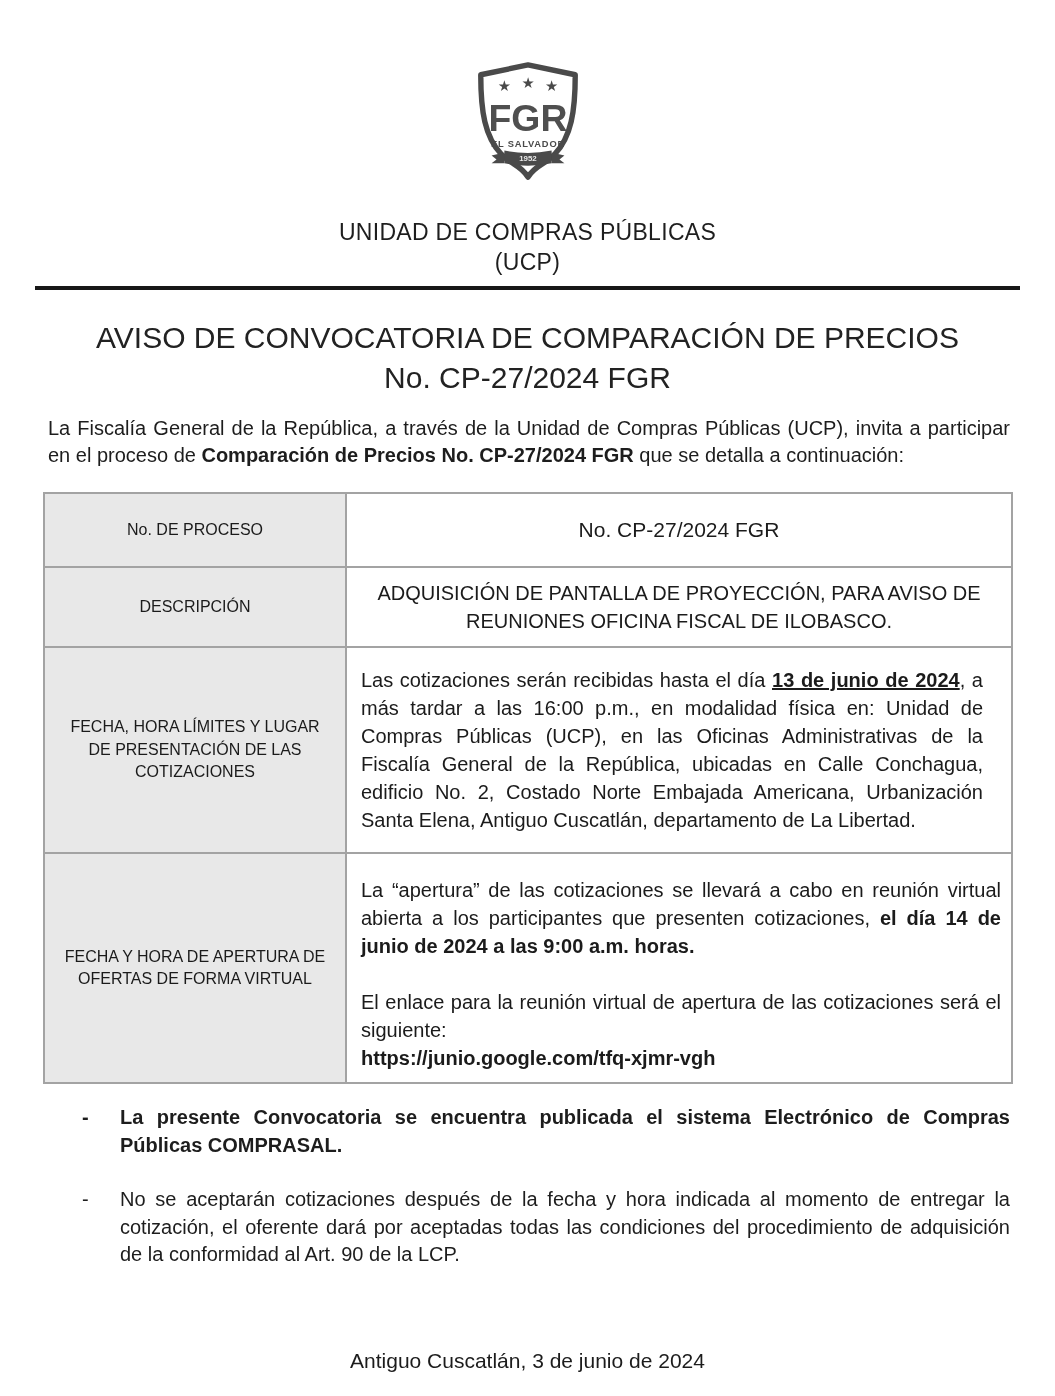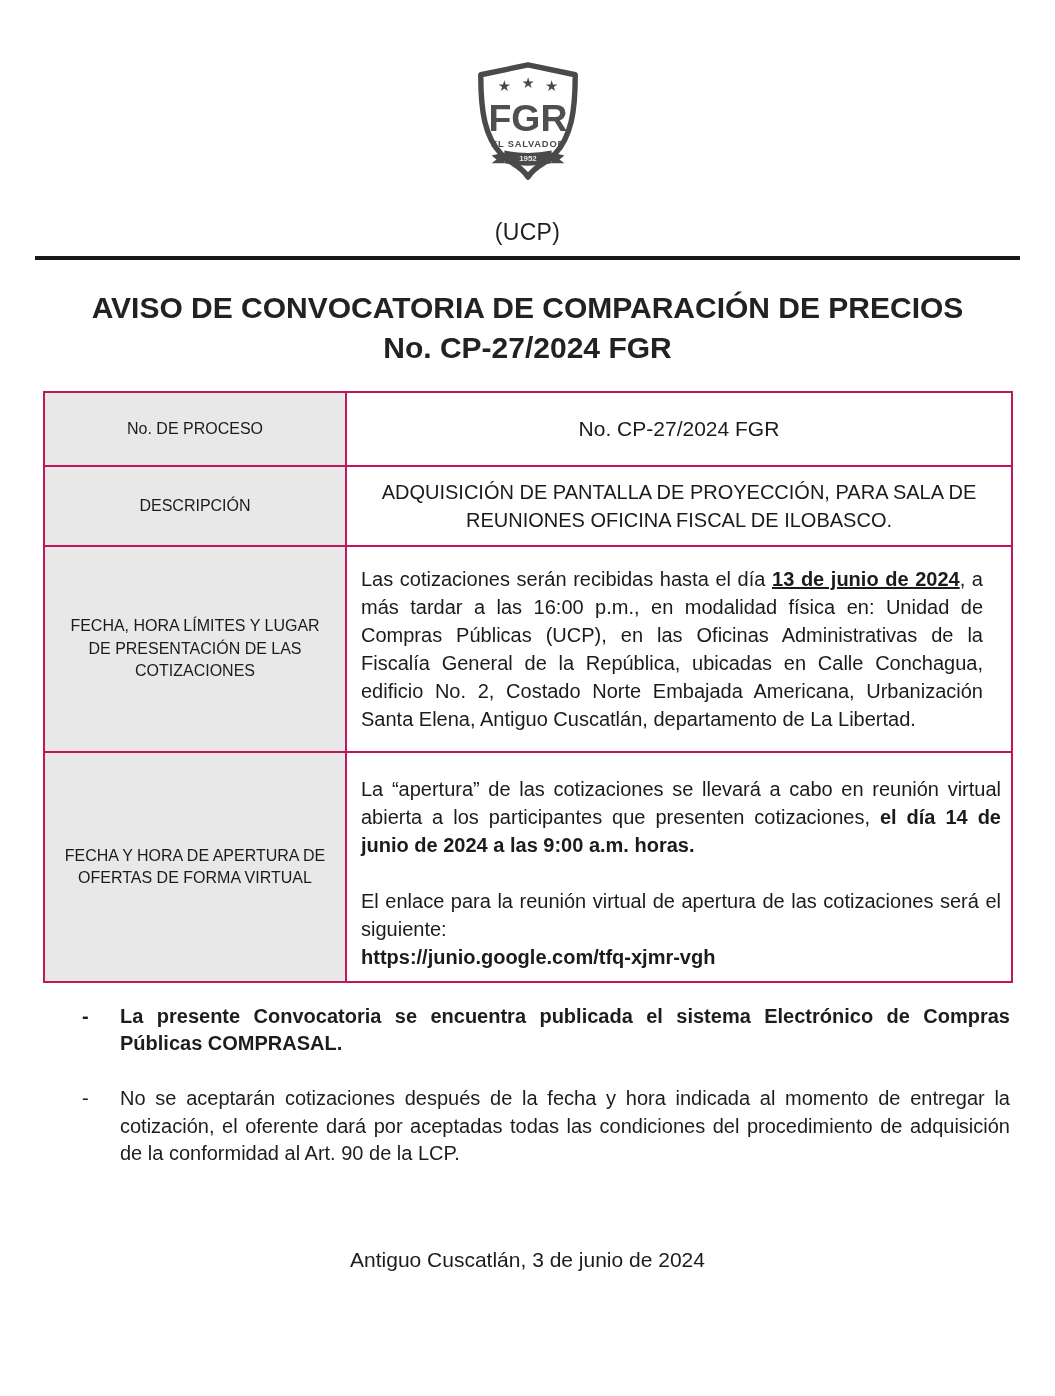--- a/index.html
+++ b/index.html
@@ -32,41 +32,41 @@
     margin:8px 35px 0 35px;
     border:none;
     border-top:4px solid #181818;
   }
   
   .doc-title{
     margin:28px auto 0 auto;
     max-width:880px;
     text-align:center;
     font-size:30px;
-    font-weight:700;
+    font-weight:400;
     line-height:1.35;
     color:#222222;
   }
   
   .intro{
     margin:16px 45px 0 48px;
     font-size:20px;
     line-height:1.38;
     text-align:justify;
   }
   .intro p{margin:0;}
   
   table.process{
     margin:22px 0 0 43px;
     width:970px;
     border-collapse:collapse;
     table-layout:fixed;
   }
   table.process td{
-    border:2px solid #be185d;
+    border:2px solid #a3a3a3;
     vertical-align:middle;
   }
   td.cell-label{
     width:268px;
     background:#e8e8e8;
     text-align:center;
     font-size:16px;
     line-height:1.4;
     padding:8px 16px;
     color:#1b1b1b;
@@ -131,37 +131,41 @@
       <g>
         <path d="M46 94 L33 97 L38 101 L33 105 L46 105 Z" fill="#4a4a4a"></path>
         <path d="M94 94 L107 97 L102 101 L107 105 L94 105 Z" fill="#4a4a4a"></path>
         <path d="M46 92 Q70 97 94 92 L94 105 Q70 110 46 105 Z" fill="#4a4a4a"></path>
         <text x="70" y="103" text-anchor="middle" font-family="Liberation Sans, sans-serif" font-size="8" font-weight="bold" fill="#e8e8e8">1952</text>
       </g>
     </svg>
   </div>
 
   <div class="org-header">
+    <div>UNIDAD DE COMPRAS PÚBLICAS</div>
     <div>(UCP)</div>
   </div>
 
   <hr class="rule">
 
   <h1 class="doc-title">AVISO DE CONVOCATORIA DE COMPARACIÓN DE PRECIOS No. CP-27/2024 FGR</h1>
 
+  <div class="intro">
+      <p><span>La Fiscalía General de la República, a través de la Unidad de Compras Públicas (UCP), invita a participar en el proceso de </span><span style="font-weight: 700;">Comparación de Precios No. CP-27/2024 FGR</span><span> que se detalla a continuación:</span></p>
+    </div>
 
   <table class="process">
     <tbody>
       <tr>
         <td class="cell-label">No. DE PROCESO</td>
         <td class="cell-value centered row-proc-value">No. CP-27/2024 FGR</td>
       </tr>
       <tr>
         <td class="cell-label">DESCRIPCIÓN</td>
-        <td class="cell-value centered row-desc-value">ADQUISICIÓN DE PANTALLA DE PROYECCIÓN, PARA SALA DE REUNIONES OFICINA FISCAL DE ILOBASCO.</td>
+        <td class="cell-value centered row-desc-value">ADQUISICIÓN DE PANTALLA DE PROYECCIÓN, PARA AVISO DE REUNIONES OFICINA FISCAL DE ILOBASCO.</td>
       </tr>
       <tr>
         <td class="cell-label">FECHA, HORA LÍMITES Y LUGAR DE PRESENTACIÓN DE LAS COTIZACIONES</td>
         <td class="cell-value row-fecha-value">
             <p><span>Las cotizaciones serán recibidas hasta el día </span><span style="font-weight: 700; text-decoration: underline;">13 de junio de 2024</span><span>, a más tardar a las 16:00 p.m., en modalidad física en: Unidad de Compras Públicas (UCP), en las Oficinas Administrativas de la Fiscalía General de la República, ubicadas en Calle Conchagua, edificio No. 2, Costado Norte Embajada Americana, Urbanización Santa Elena, Antiguo Cuscatlán, departamento de La Libertad.</span></p>
           </td>
       </tr>
       <tr>
         <td class="cell-label">FECHA Y HORA DE APERTURA DE OFERTAS DE FORMA VIRTUAL</td>
         <td class="cell-value row-apertura-value">

